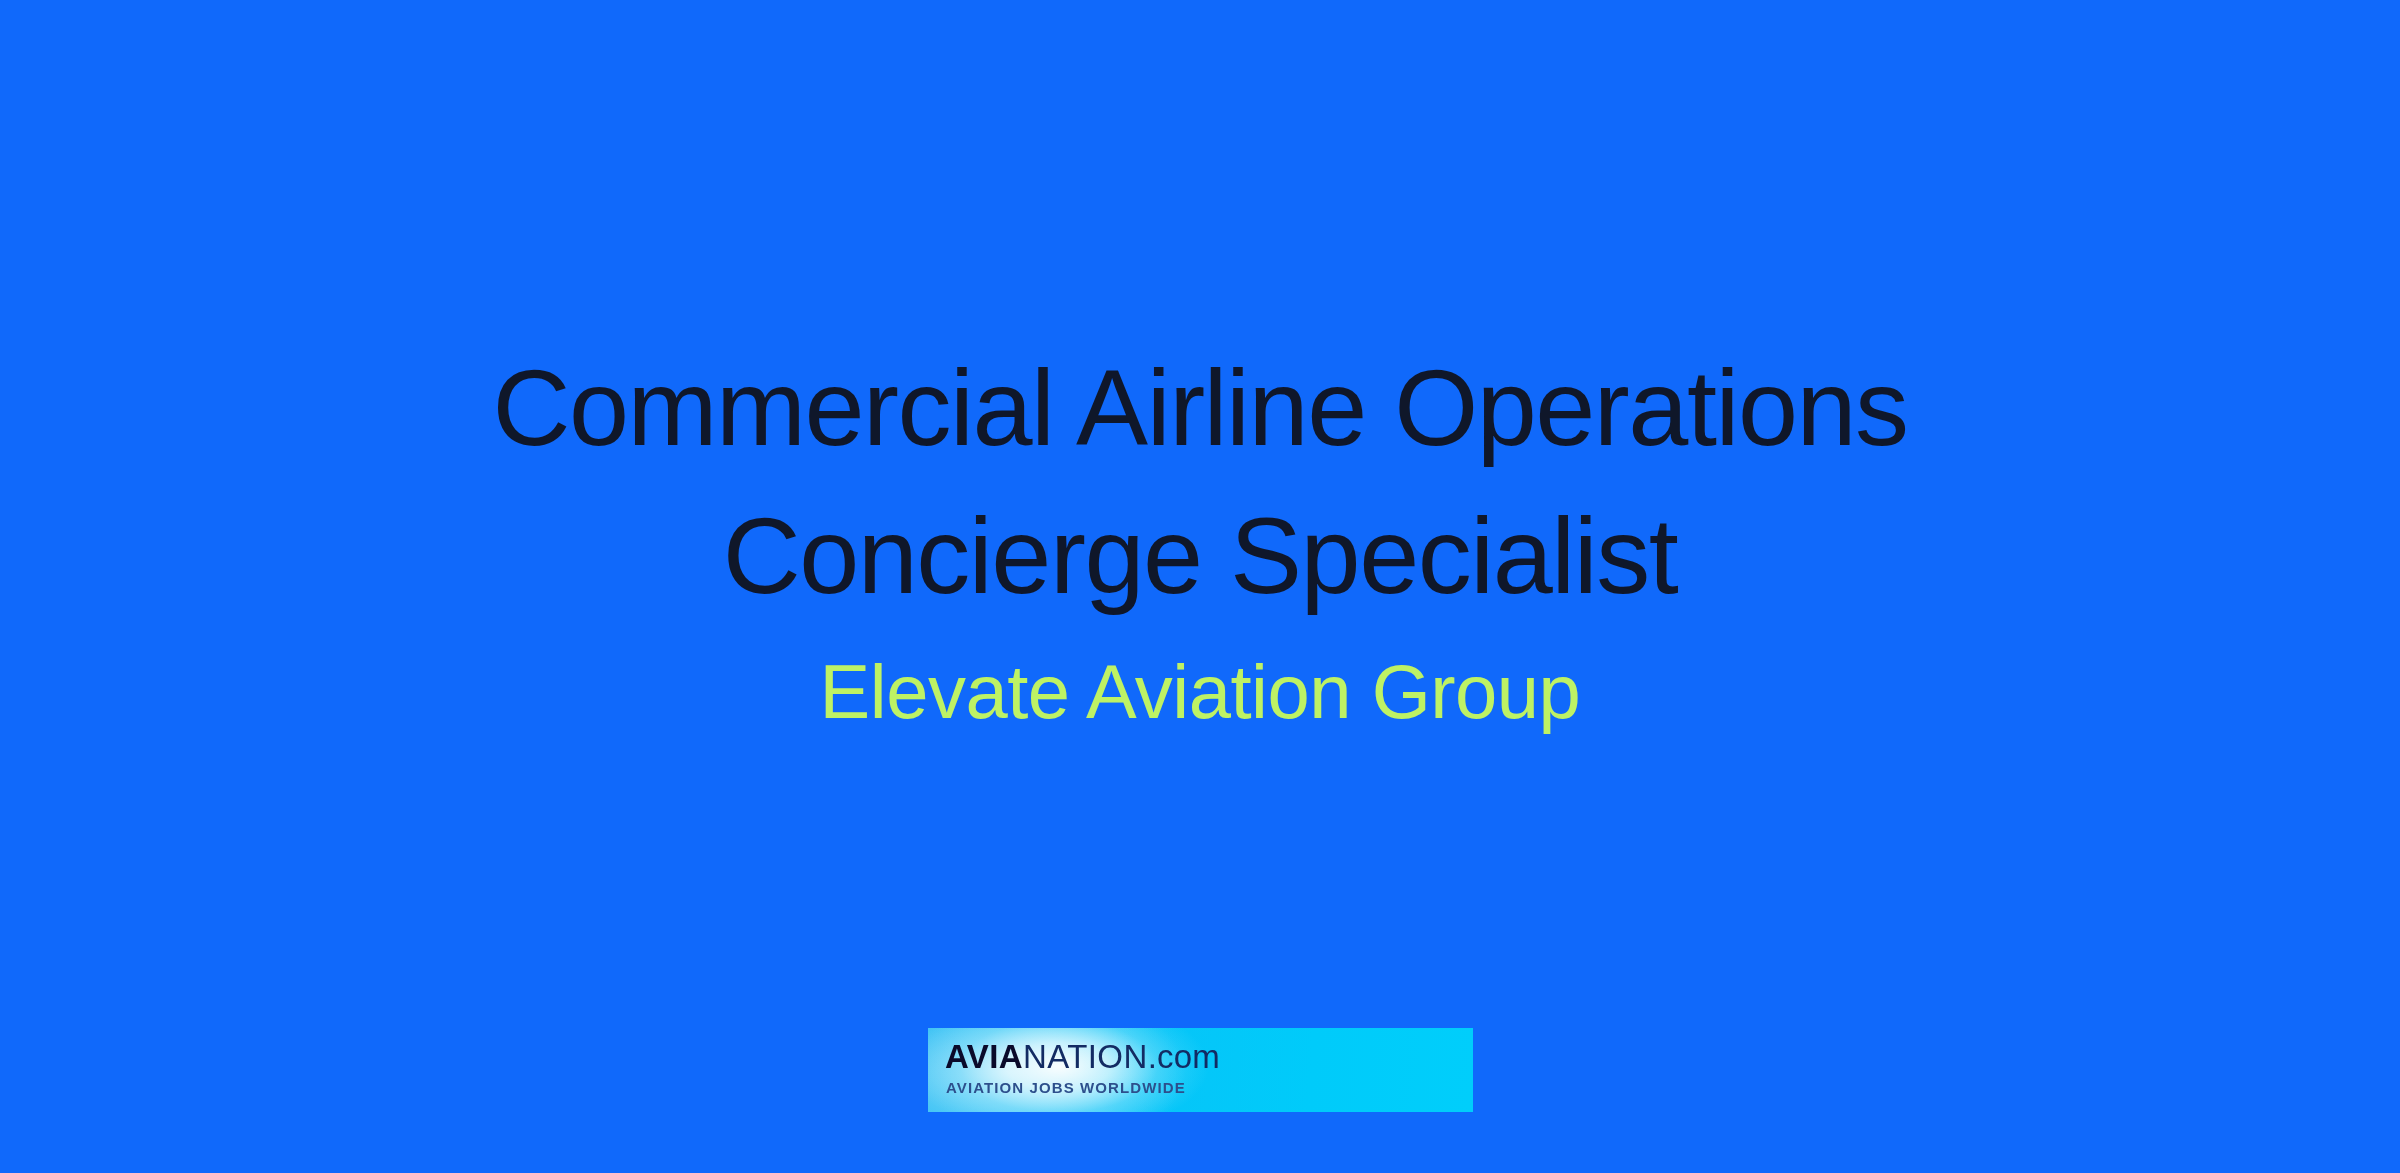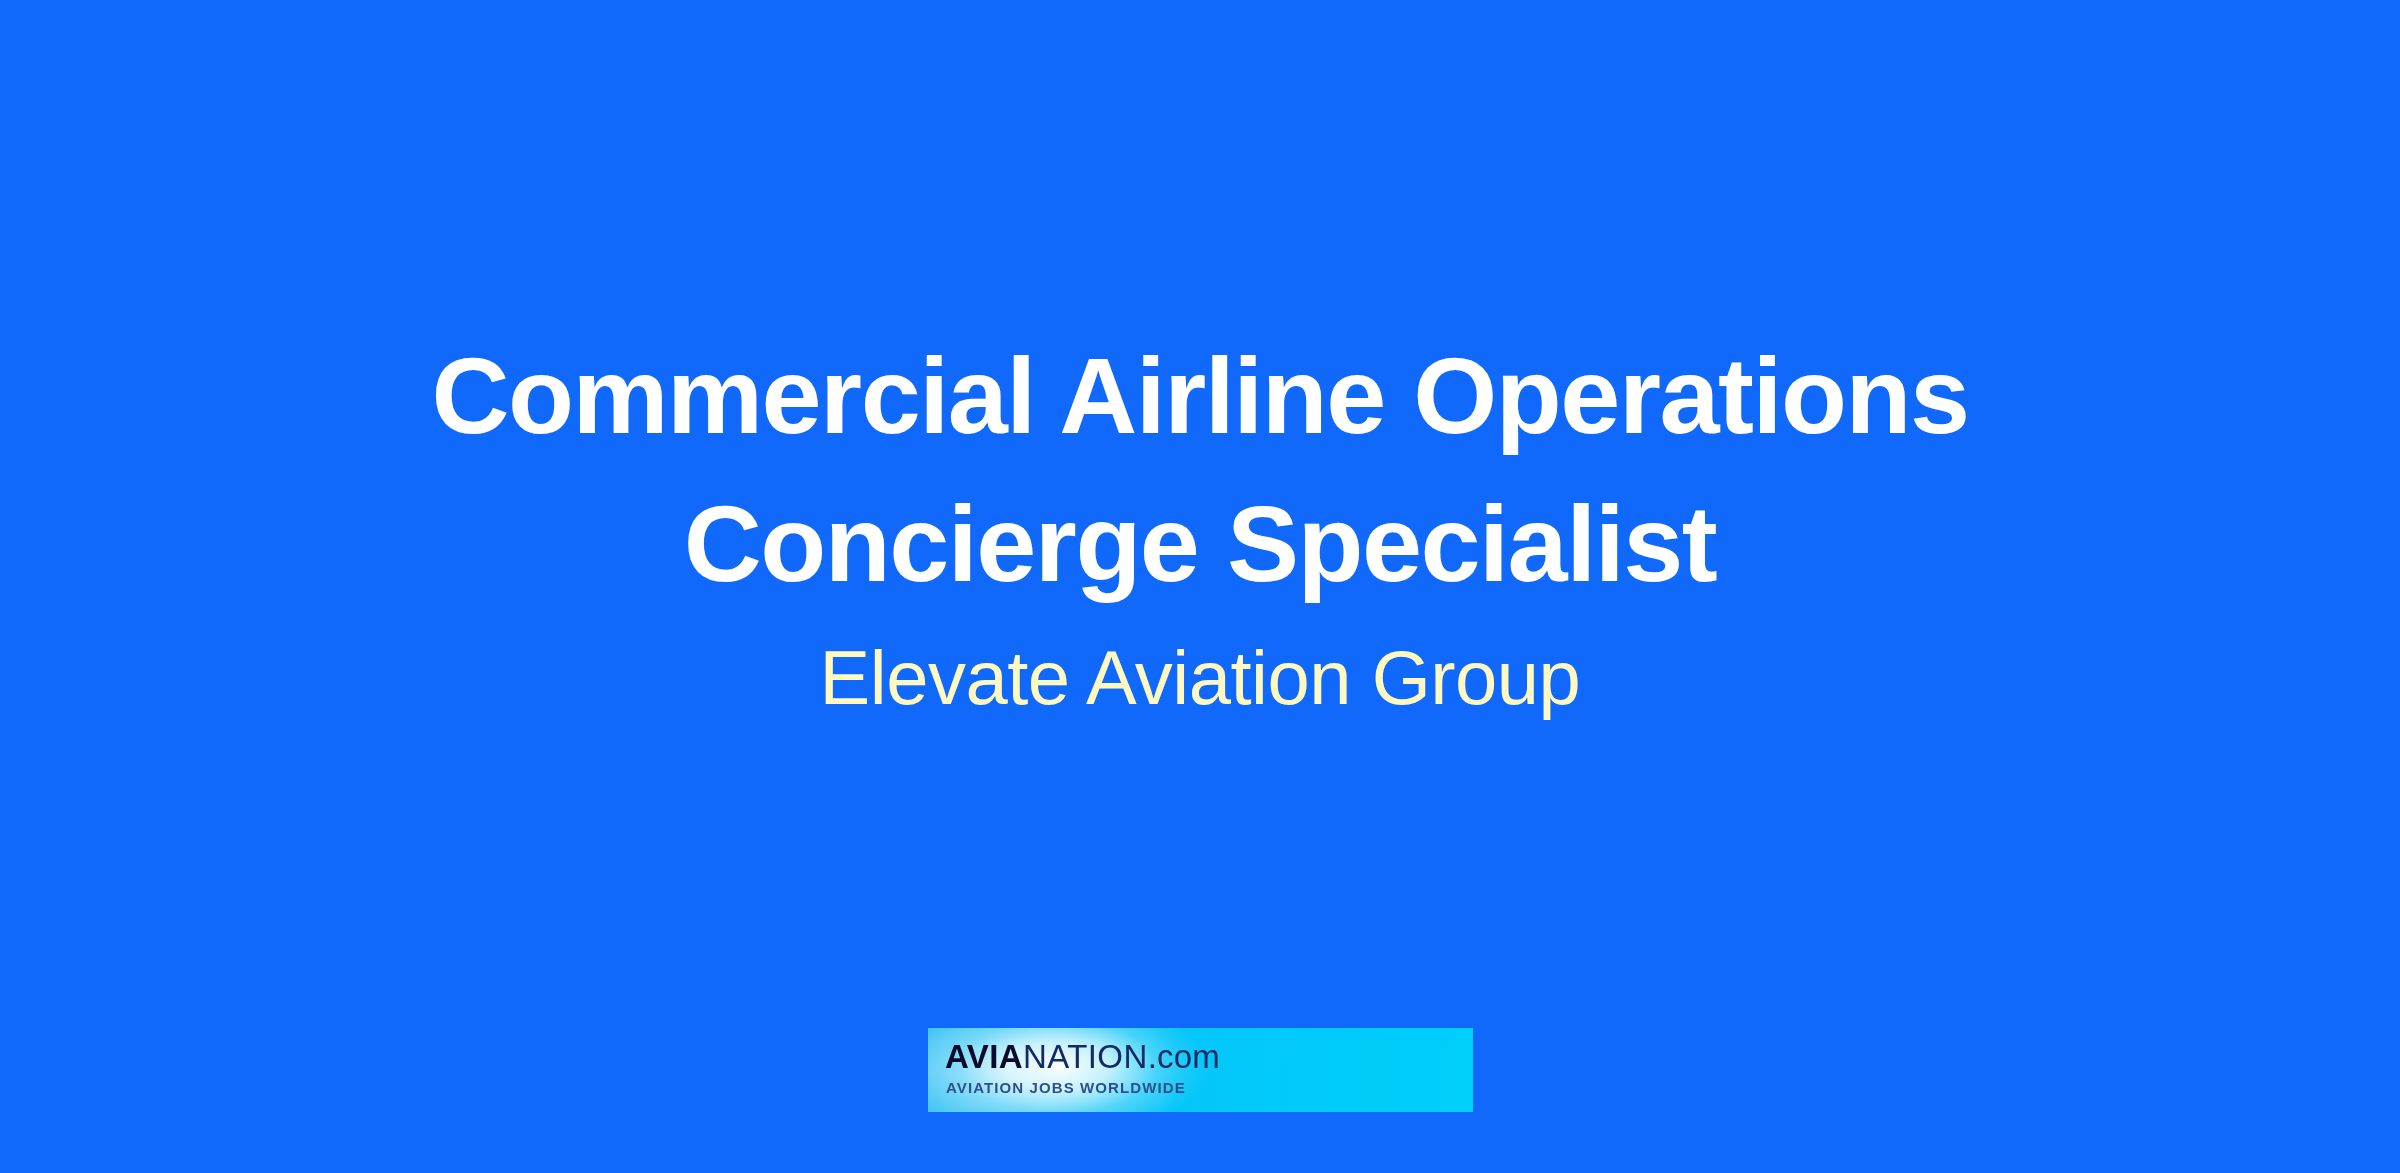--- a/index.html
+++ b/index.html
@@ -27,34 +27,34 @@
   
   .headline-block {
     position: absolute;
     left: 0;
     right: 0;
     top: 318px;
     text-align: center;
   }
 
   .job-title {
-    margin: 4px;
-    color: #ffffff;
+    margin: 16px;
+    color: #0f172a;
     font-family: "Liberation Sans", sans-serif;
-    font-weight: 700;
+    font-weight: 400;
     font-size: 108px;
     line-height: 148px;
     letter-spacing: -1.5px;
     white-space: pre-line;
   }
 
   .company-name {
     margin: 0;
     margin-top: 14px;
-    color: #fef9c3;
+    color: #bef264;
     font-family: "Liberation Sans", sans-serif;
     font-weight: 400;
     font-size: 76px;
     line-height: 92px;
     letter-spacing: -0.5px;
   }
 
   
   .logo-banner {
     position: absolute;

